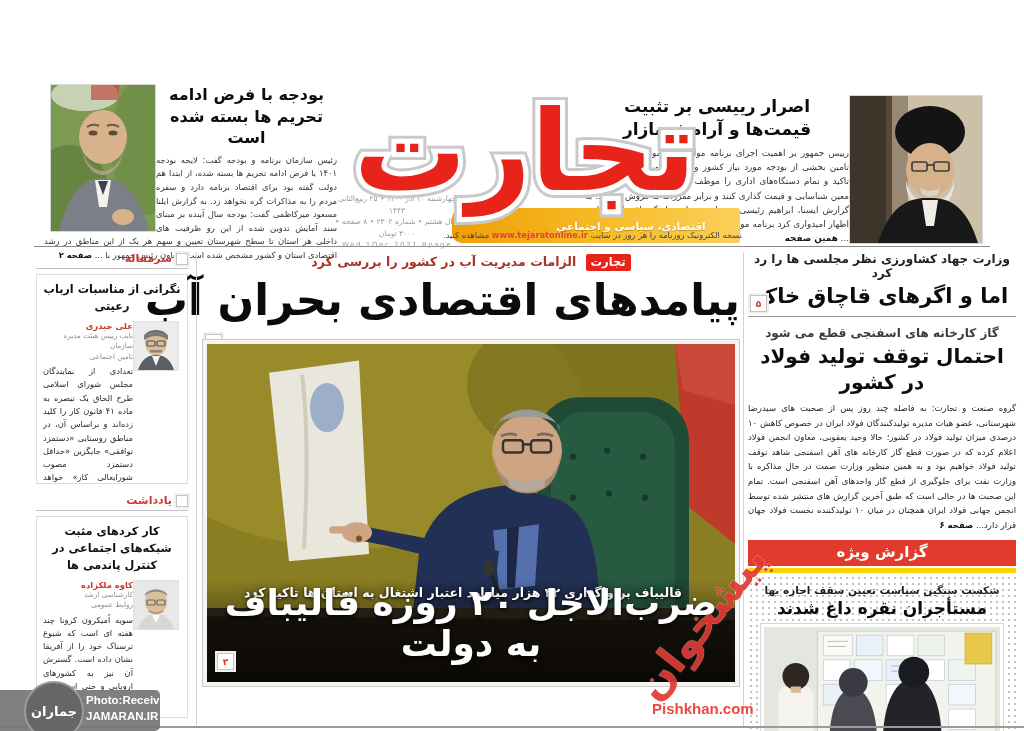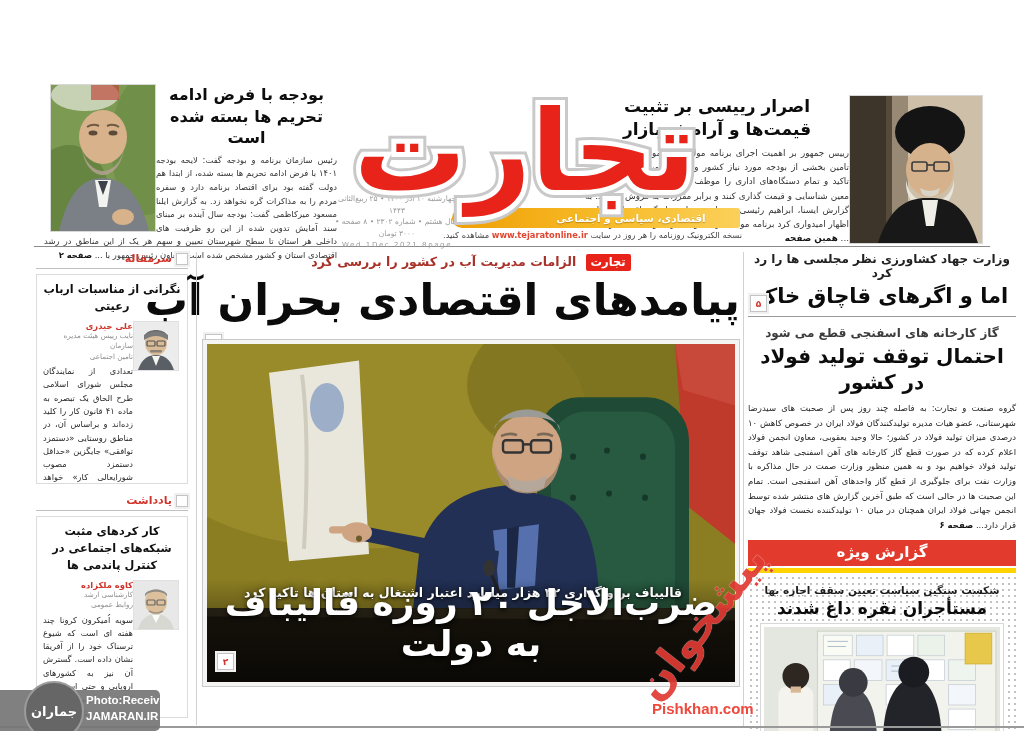--- a/index.html
+++ b/index.html
@@ -14,21 +14,21 @@
   
   .tl-article{left:44px;top:84px;width:293px;}
   .tl-photo{float:left;width:104px;height:146px;margin-left:6px;border:1px solid #d8d8d8;}
   .tl-title{font-size:16px;font-weight:bold;text-align:center;line-height:1.35;color:#0d0d0d;}
   .hd-body{font-size:8.4px;line-height:1.62;color:#333;margin-top:5px;}
   .pageref{font-weight:bold;color:#111;}
 
   .logo-wrap{left:326px;top:60px;width:398px;height:178px;z-index:6;}
   .datebox{left:330px;top:193px;width:134px;font-size:7.5px;color:#999;line-height:1.55;text-align:center;z-index:2;}
   .datebox .en{letter-spacing:1.6px;font-size:7px;}
-  .goldbar{left:452px;top:208px;width:288px;height:20px;z-index:1;
+  .goldbar{left:452px;top:208px;width:288px;height:35px;z-index:1;
     background:linear-gradient(90deg,#ef9f05,#f7bc2a 55%,#fbd05a);
     border-radius:10px 3px 3px 10px;display:flex;align-items:center;justify-content:center;padding-left:70px;box-sizing:border-box;}
   .goldbar span{color:#fff;font-size:10.5px;font-weight:bold;text-shadow:0 1px 1px rgba(140,90,0,.5);}
   .edline{left:408px;top:230px;width:334px;font-size:8.3px;color:#444;text-align:right;z-index:2;}
   .edline .site{color:#e0452f;font-weight:bold;}
 
   .tr-article{left:585px;top:84px;width:405px;margin-top:11px;}
   .tr-photo{float:right;width:132px;height:147px;margin-right:7px;border:1px solid #d8d8d8;}
   .tr-title{font-size:17px;font-weight:bold;text-align:center;line-height:1.35;color:#0d0d0d;}
 

